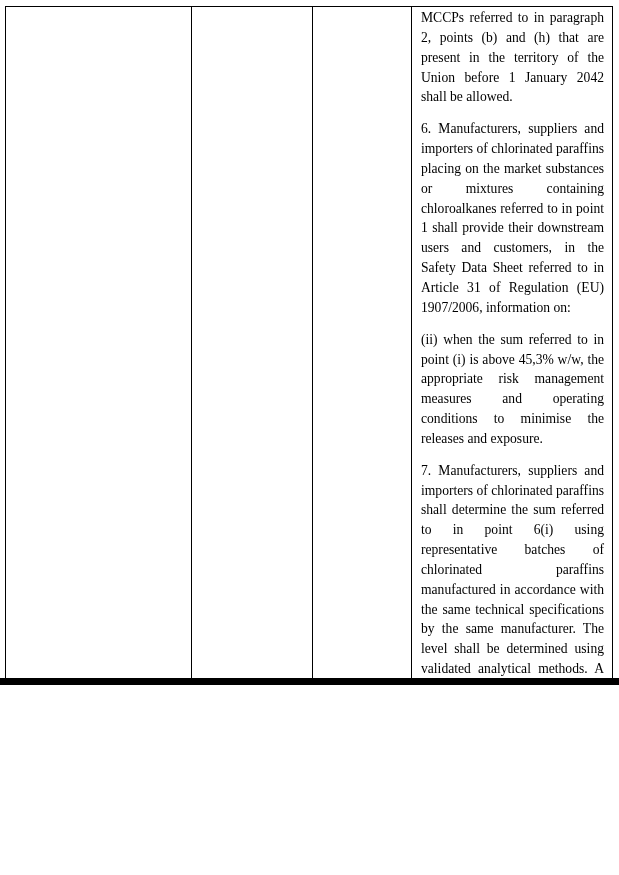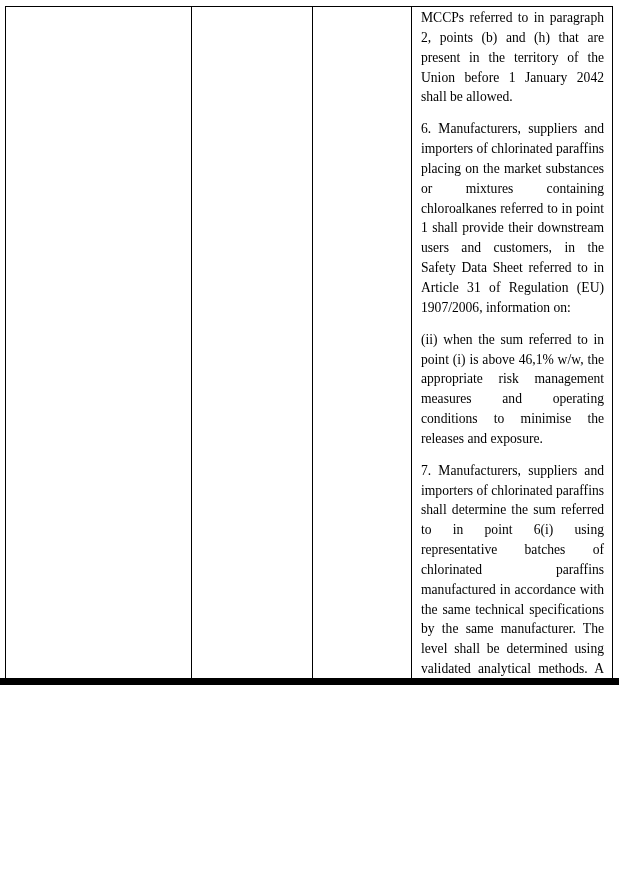--- a/index.html
+++ b/index.html
@@ -61,18 +61,18 @@
 <body>
 
 <div class="page">
   <div class="table">
     <div class="cell c1"></div>
     <div class="cell c2"></div>
     <div class="cell c3"></div>
     <div class="cell c4">
       <p>MCCPs referred to in paragraph 2, points (b) and (h) that are present in the territory of the Union before 1 January 2042 shall be allowed.</p>
       <p>6. Manufacturers, suppliers and importers of chlorinated paraffins placing on the market substances or mixtures containing chloroalkanes referred to in point 1 shall provide their downstream users and customers, in the Safety Data Sheet referred to in Article 31 of Regulation (EU) 1907/2006, information on:</p>
-      <p>(ii) when the sum referred to in point (i) is above 46,1% w/w, the appropriate risk management measures and operating conditions to minimise the releases and exposure.</p>
+      <p>(ii) when the sum referred to in point (i) is above 45,3% w/w, the appropriate risk management measures and operating conditions to minimise the releases and exposure.</p>
       <p>7. Manufacturers, suppliers and importers of chlorinated paraffins shall determine the sum referred to in point 6(i) using representative batches of chlorinated paraffins manufactured in accordance with the same technical specifications by the same manufacturer. The level shall be determined using validated analytical methods. A description of the analytical methods used, and the results</p>
     </div>
   </div>
   <div class="bottom-rule"></div>
 </div>
 
 </body></html>

